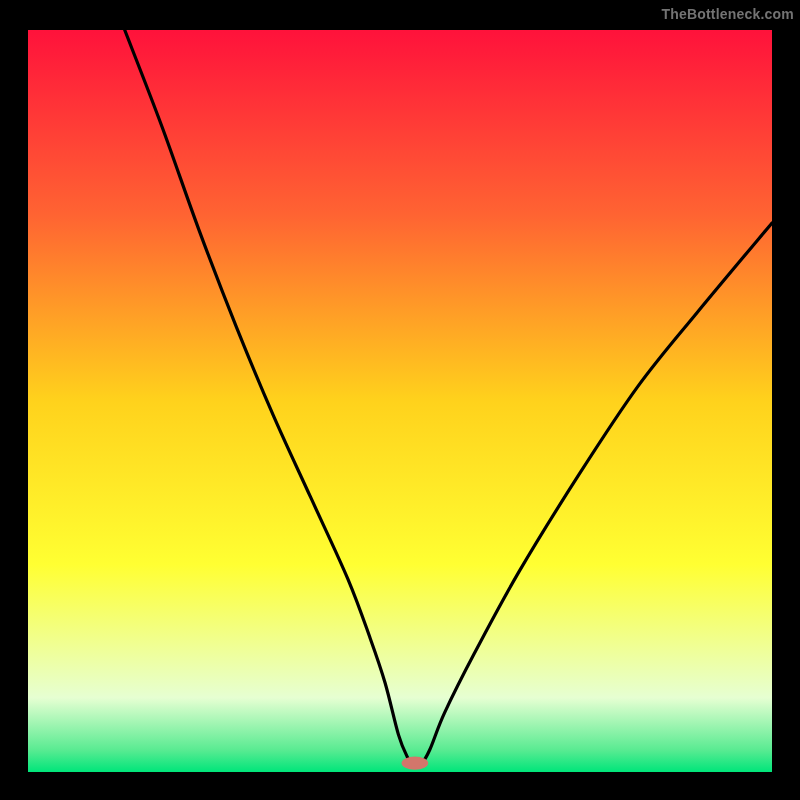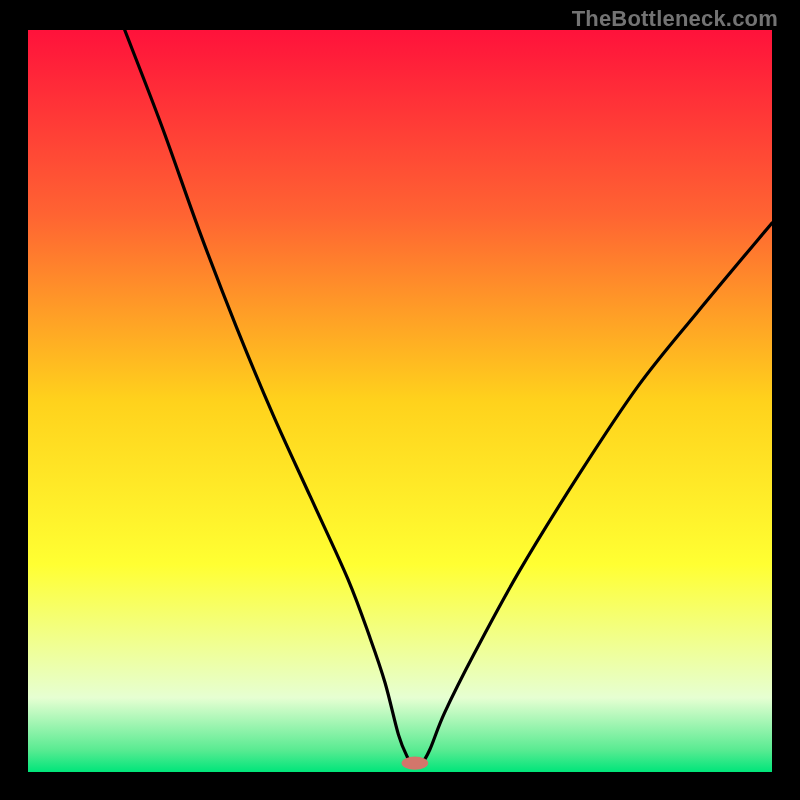--- a/index.html
+++ b/index.html
@@ -12,23 +12,23 @@
   }
   .container {
     position: relative;
     width: 800px;
     height: 800px;
     background: #000;
   }
   .watermark {
     position: absolute;
     top: 6px;
-    right: 22px;
+    right: 6px;
     font-family: Arial, Helvetica, sans-serif;
-    font-size: 22px;
+    font-size: 14px;
     font-weight: 600;
     color: #737373;
     letter-spacing: 0.2px;
   }
   .plot {
     position: absolute;
     left: 28px;
     top: 30px;
     width: 744px;
     height: 742px;

